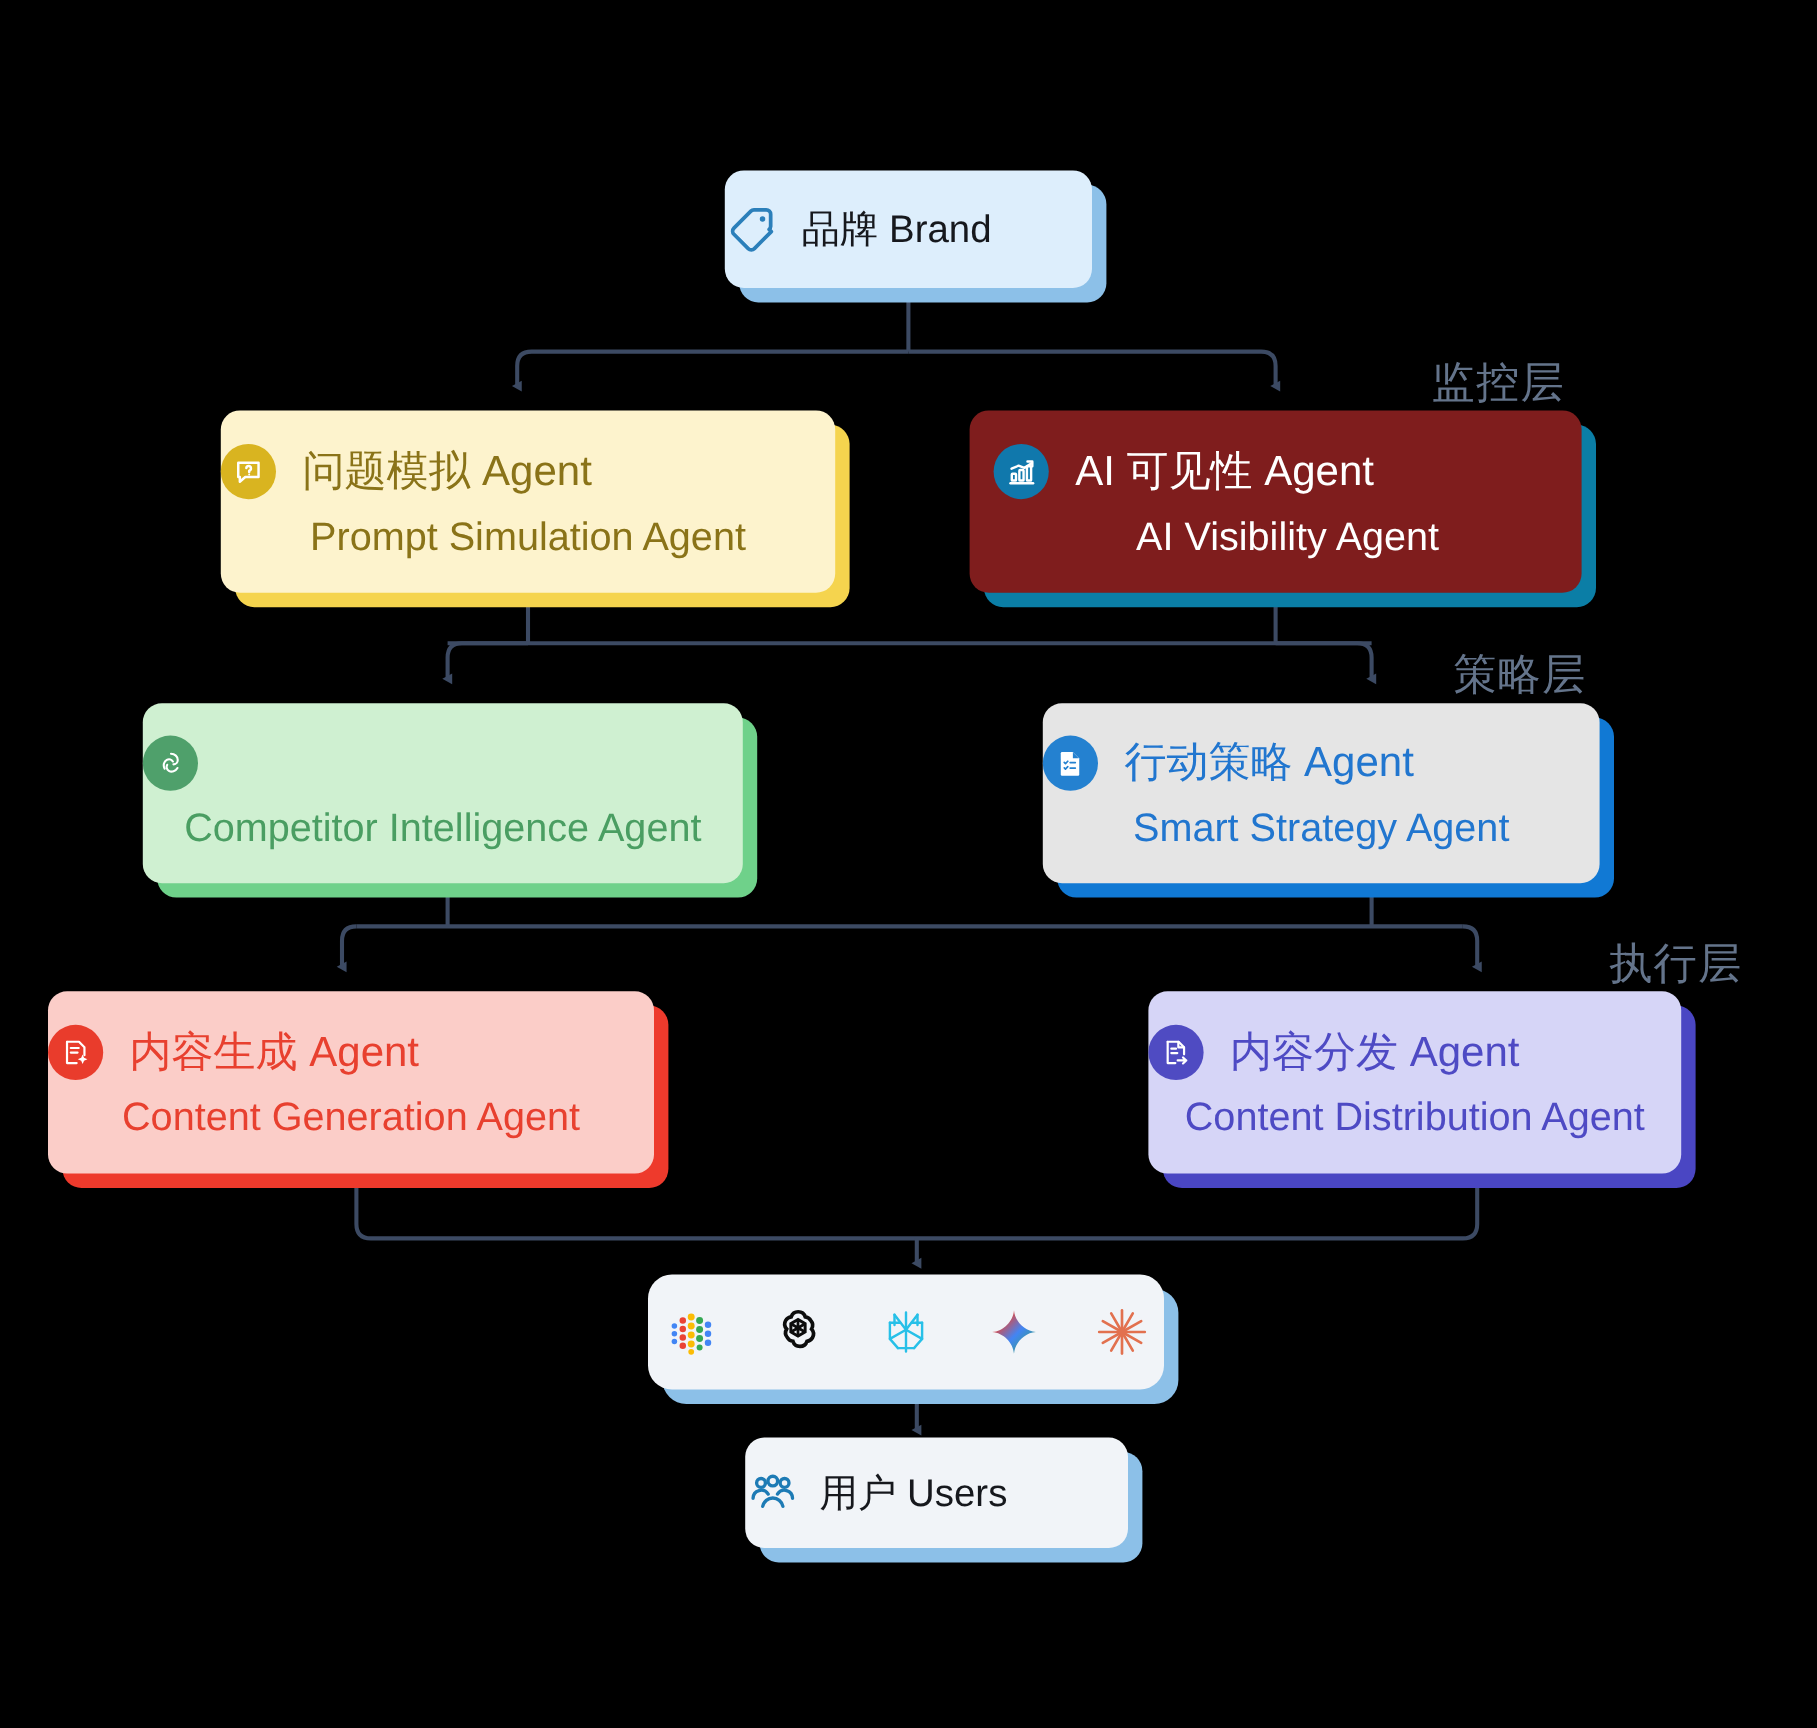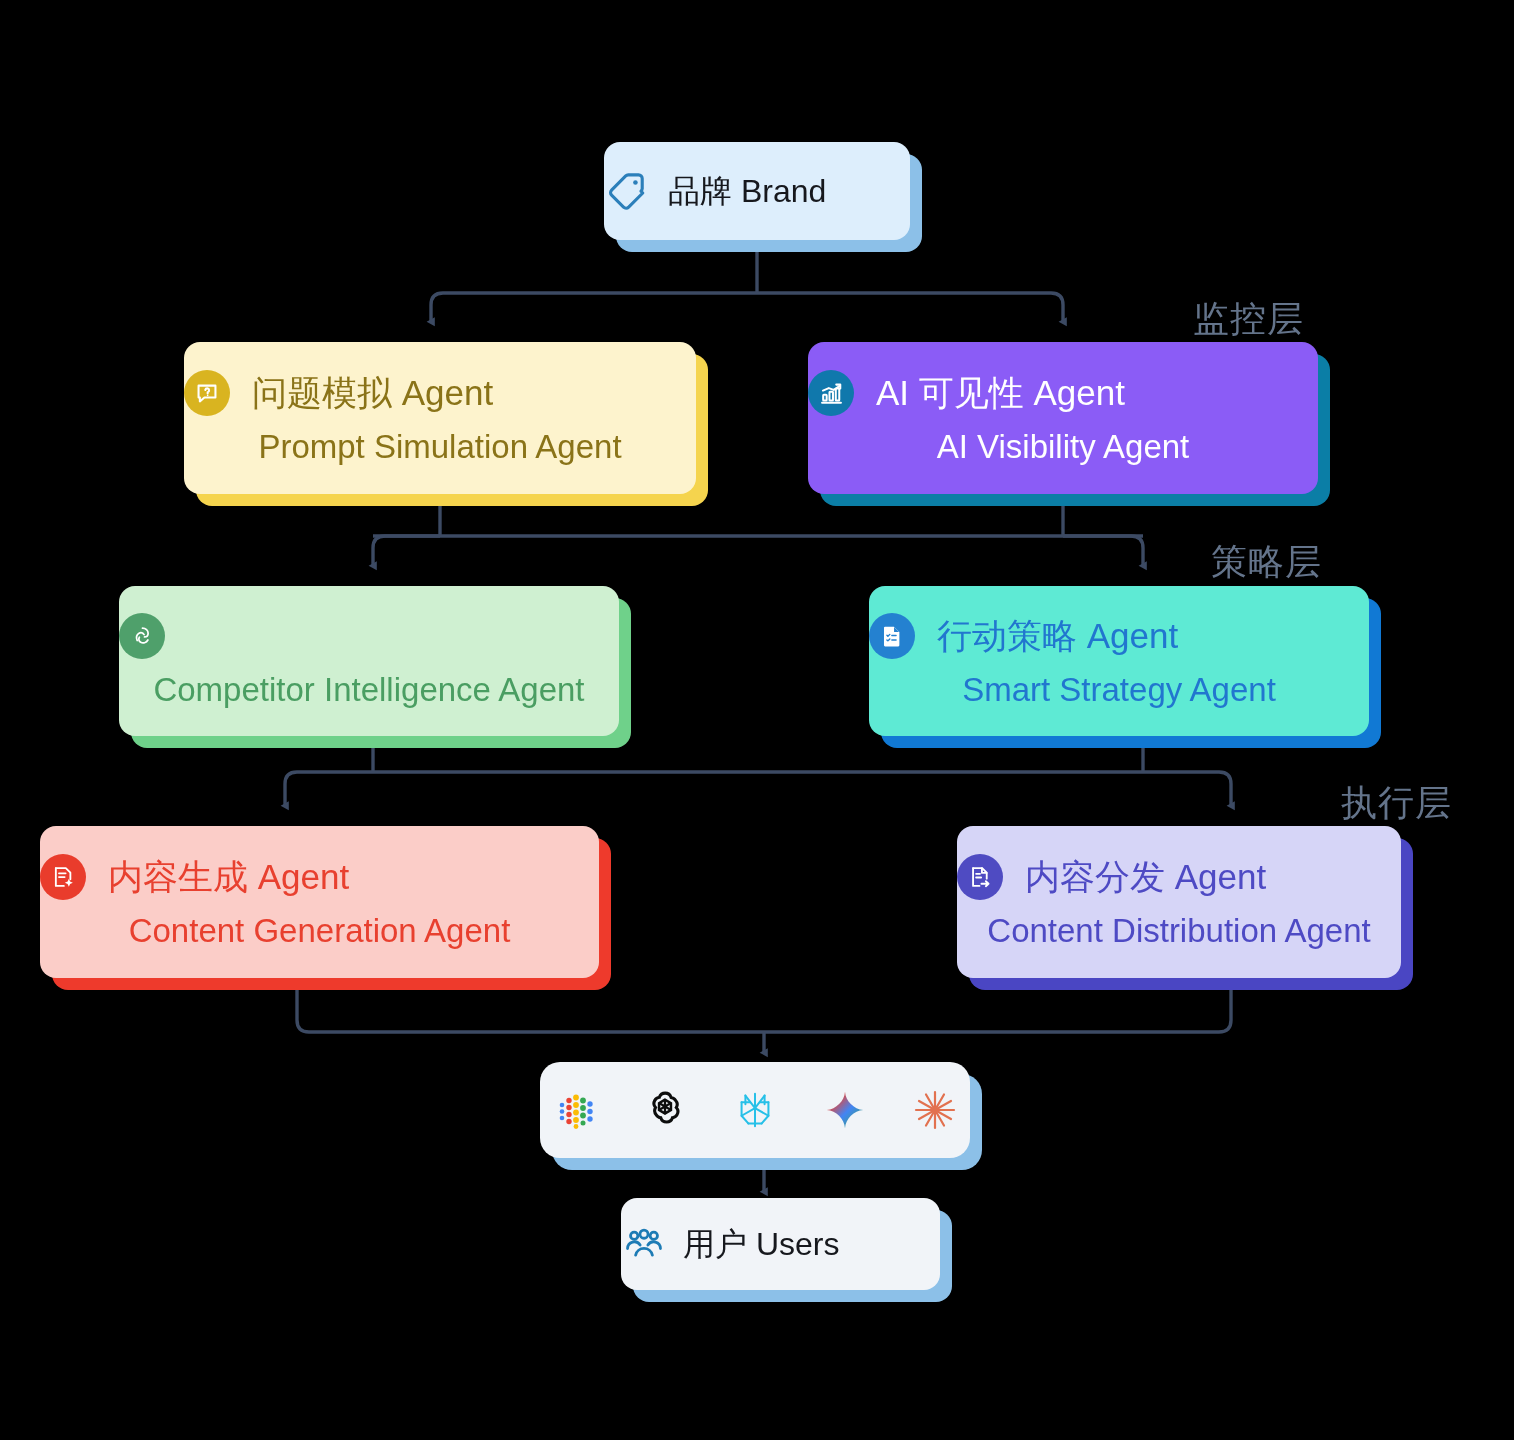--- a/index.html
+++ b/index.html
@@ -120,22 +120,22 @@
           <path d="M4.2 5.2h15.6v11H9.6l-4.2 3.6v-3.6H4.2z"></path>
           <path d="M10.4 9.2a1.8 1.8 0 1 1 2.2 2.1v1.1"></path>
           <circle cx="12.6" cy="14.2" r="0.75" fill="#ffffff" stroke="none"></circle>
         </svg>
       </span>
       <span class="title-cn" style="color:#8a7318;">问题模拟 Agent</span>
     </div>
     <div class="title-en" style="color:#8a7318;">Prompt Simulation Agent</div>
   </div>
 
-  <div class="node" style="left:808px;top:342px;width:510px;height:152px;background:#8b5cf6;
-              box-shadow:12px 12px 0 0 #0b7ea6;">
+  <div class="node" style="left:808px;top:342px;width:510px;height:152px;background:#7f1d1d;
+              box-shadow:12px 12px 0 0 #0b7ea6;padding-left:20px;">
     <div class="row" style="gap:22px;">
       <span class="ico" style="background:#1078ac;">
         <svg width="27" height="27" viewBox="0 0 24 24" fill="none" stroke="#ffffff" stroke-width="1.8" stroke-linecap="round" stroke-linejoin="round">
           <path d="M3.6 20.2h16.8"></path>
           <rect x="4.6" y="13.2" width="3.1" height="5" rx="0.5"></rect>
           <rect x="10.2" y="10.4" width="3.1" height="7.8" rx="0.5"></rect>
           <rect x="15.8" y="7.6" width="3.1" height="10.6" rx="0.5"></rect>
           <path d="M4.4 9.4 9.6 7.2l4.3 1.6 5.6-3.6"></path>
           <path d="M16.2 4.1h3.6v3.5"></path>
         </svg>
@@ -152,39 +152,39 @@
         <svg width="27" height="27" viewBox="0 0 24 24" fill="none" stroke="#ffffff" stroke-width="1.55" stroke-linecap="round" stroke-linejoin="round">
           <path d="M12 4.6c2.9 0 5 2.1 5 4.5 0 2-1.5 3.3-3.2 3.3"></path>
           <path d="M16.8 15.1c-1.4 2.5-4.3 3.3-6.4 2.1-1.7-1-2.1-3-1.2-4.5"></path>
           <path d="M7.3 15.6C5.9 13.1 6.8 10.3 8.9 9.1c1.7-1 3.6-.3 4.5 1.2"></path>
         </svg>
       </span>
     </div>
     <div class="title-en" style="color:#4a9e62;">Competitor Intelligence Agent</div>
   </div>
 
-  <div class="node" style="left:869px;top:586px;width:500px;height:150px;background:#5eead4;
+  <div class="node" style="left:869px;top:586px;width:464px;height:150px;background:#e5e5e5;
               box-shadow:12px 12px 0 0 #1179d4;">
     <div class="row" style="gap:22px;">
       <span class="ico" style="background:#2481d0;">
         <svg width="26" height="26" viewBox="0 0 24 24" fill="#ffffff">
           <path d="M5.6 3.4h8.2l5 5v12.2a1 1 0 0 1-1 1H5.6a1 1 0 0 1-1-1V4.4a1 1 0 0 1 1-1z"></path>
           <path d="M13.9 3.6v4.6h4.6z" fill="#2481d0"></path>
           <path d="M7.3 11.4 8.2 12.3 10 10.5" stroke="#2481d0" stroke-width="1.3" fill="none" stroke-linecap="round" stroke-linejoin="round"></path>
           <path d="M7.3 15.6 8.2 16.5 10 14.7" stroke="#2481d0" stroke-width="1.3" fill="none" stroke-linecap="round" stroke-linejoin="round"></path>
           <rect x="11.2" y="10.9" width="5.2" height="1.3" rx="0.6" fill="#2481d0"></rect>
           <rect x="11.2" y="15.1" width="5.2" height="1.3" rx="0.6" fill="#2481d0"></rect>
         </svg>
       </span>
       <span class="title-cn" style="color:#2176cf;">行动策略 Agent</span>
     </div>
     <div class="title-en" style="color:#2176cf;">Smart Strategy Agent</div>
   </div>
 
-  <div class="node" style="left:40px;top:826px;width:559px;height:152px;background:#fbcdc8;
+  <div class="node" style="left:40px;top:826px;width:505px;height:152px;background:#fbcdc8;
               box-shadow:12px 12px 0 0 #ee3a2c;">
     <div class="row" style="gap:22px;">
       <span class="ico" style="background:#e93c2c;">
         <svg width="26" height="26" viewBox="0 0 24 24" fill="none" stroke="#ffffff" stroke-width="1.7" stroke-linecap="round" stroke-linejoin="round">
           <path d="M5.4 3.8h9.2l4.2 4.2v6.1"></path>
           <path d="M5.4 3.8v16.4h7.4"></path>
           <path d="M8.3 8.6h6.1M8.3 12.1h5.2"></path>
           <path d="M17.4 13.6l1.1 2.6 2.6 1.1-2.6 1.1-1.1 2.6-1.1-2.6-2.6-1.1 2.6-1.1z" fill="#ffffff" stroke="none"></path>
         </svg>
       </span>

